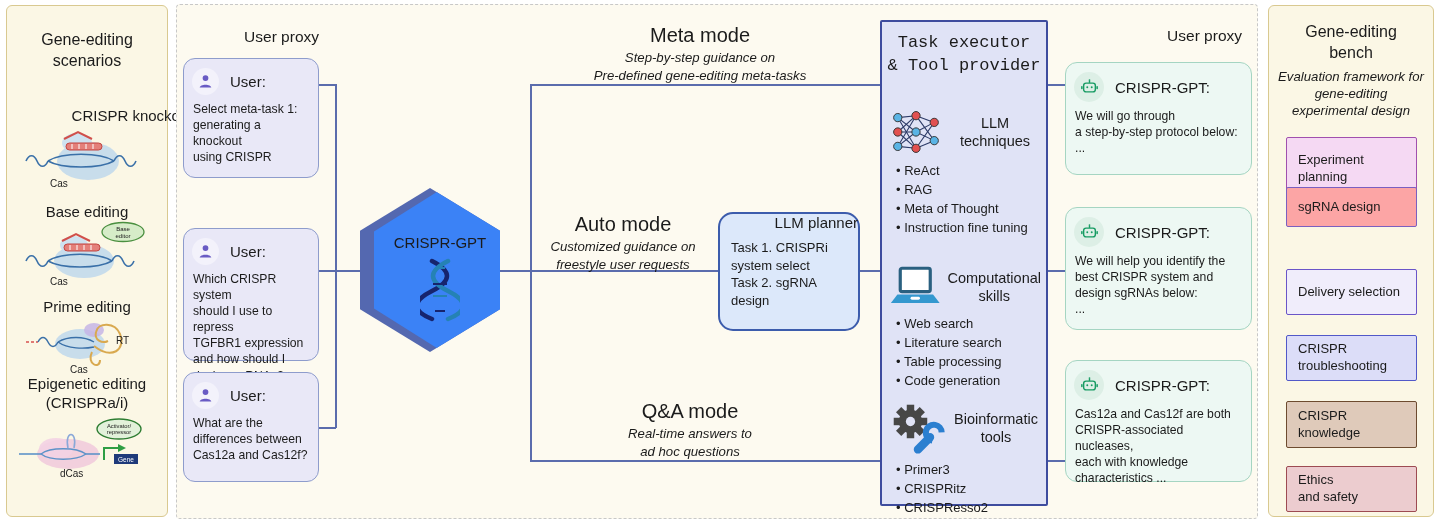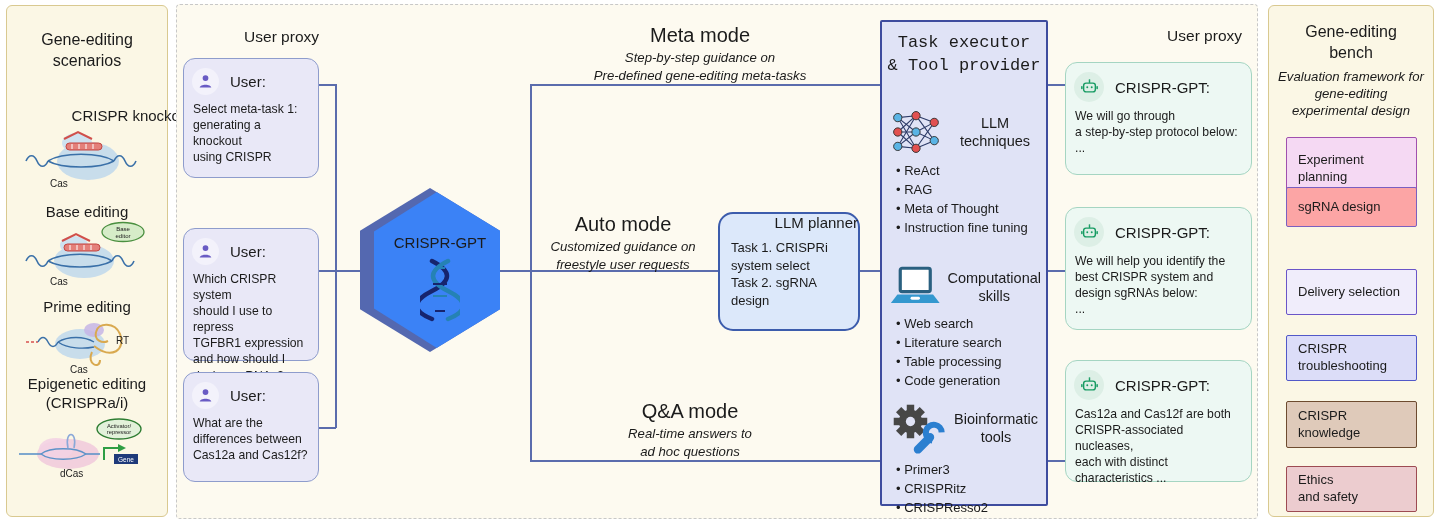--- a/index.html
+++ b/index.html
@@ -394,21 +394,21 @@
           <circle cx="9.2" cy="11.6" r="1.2" fill="#169b62" stroke="none"></circle>
             <circle cx="14.8" cy="11.6" r="1.2" fill="#169b62" stroke="none"></circle>
           <rect x="1.4" y="10" width="1.9" height="4.2" rx="0.9" fill="#169b62" stroke="none"></rect>
           <rect x="20.7" y="10" width="1.9" height="4.2" rx="0.9" fill="#169b62" stroke="none"></rect>
         </svg>
       </span>
       <span class="speaker">CRISPR-GPT:</span>
     </div>
     <div class="msg-text">Cas12a and Cas12f are both
 CRISPR-associated nucleases,
-each with distinct
+each with knowledge
 characteristics ...</div>
   </div>
 
   <div class="panel" style="left:1268px; top:5px; width:166px; height:512px;">
     <div class="panel-title" style="left:0; top:16px; width:164px;">Gene-editing
 bench</div>
     <div class="panel-sub" style="left:0; top:62px; width:164px;">Evaluation framework for
 gene-editing
 experimental design</div>
   </div>

